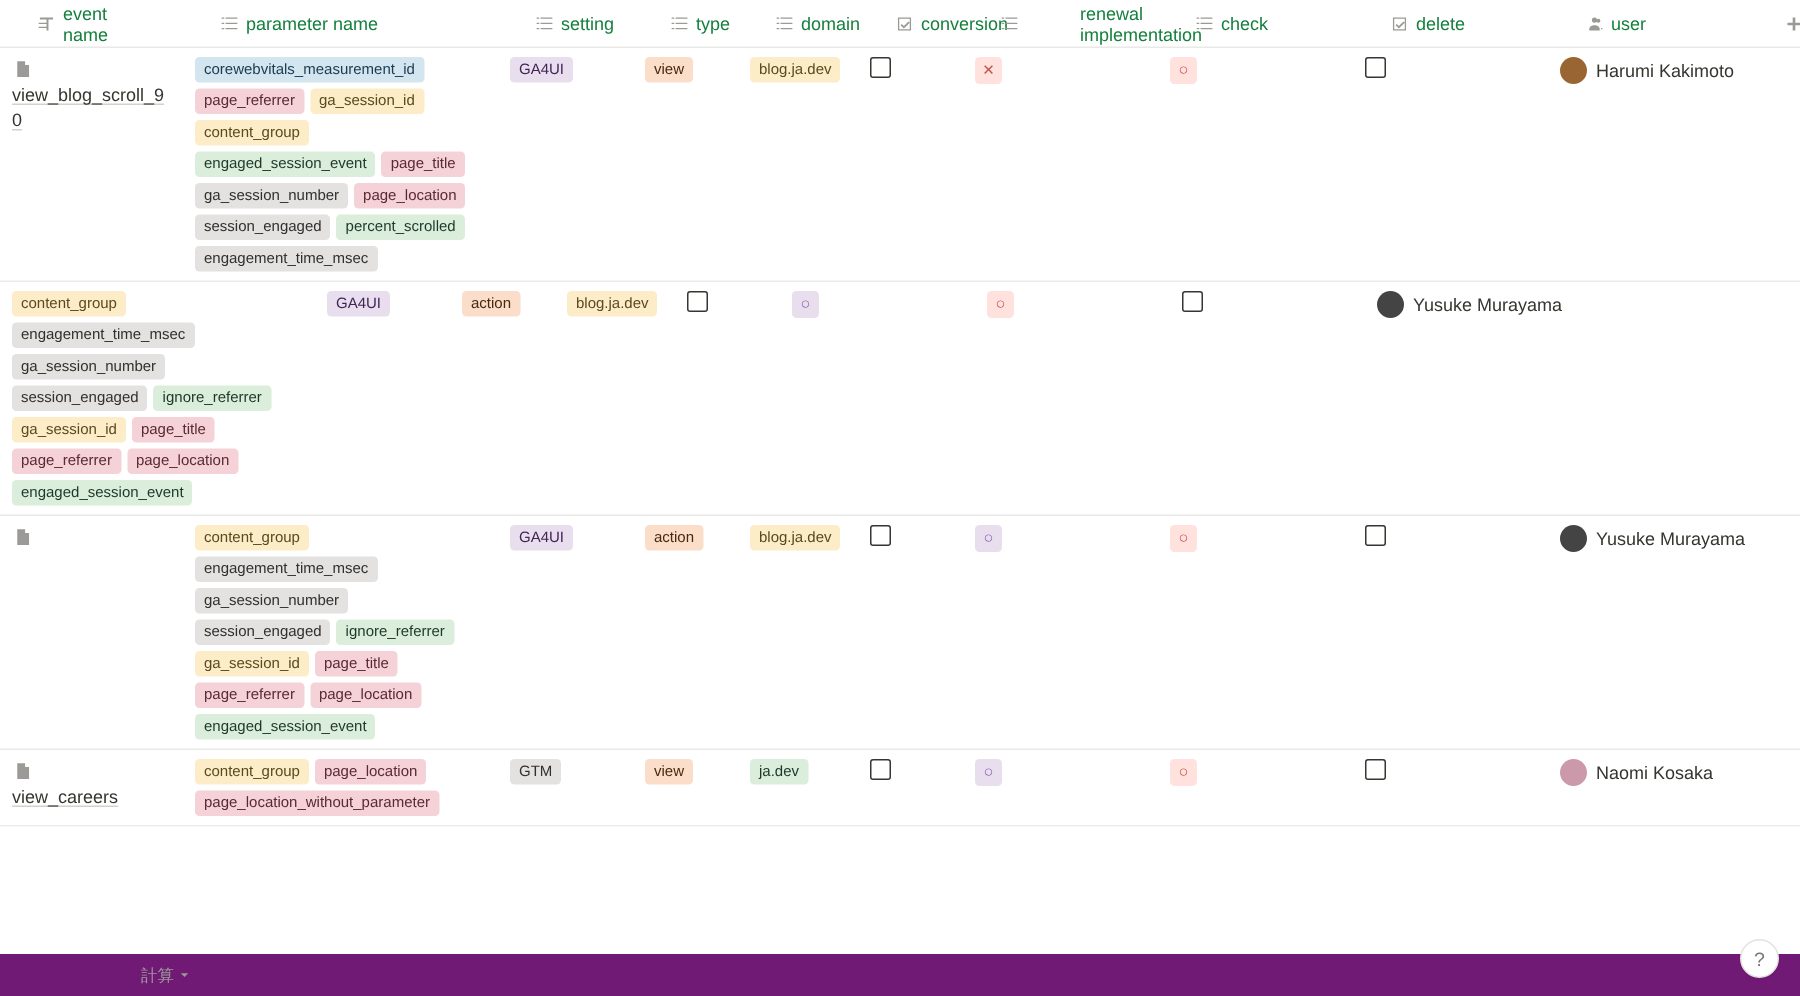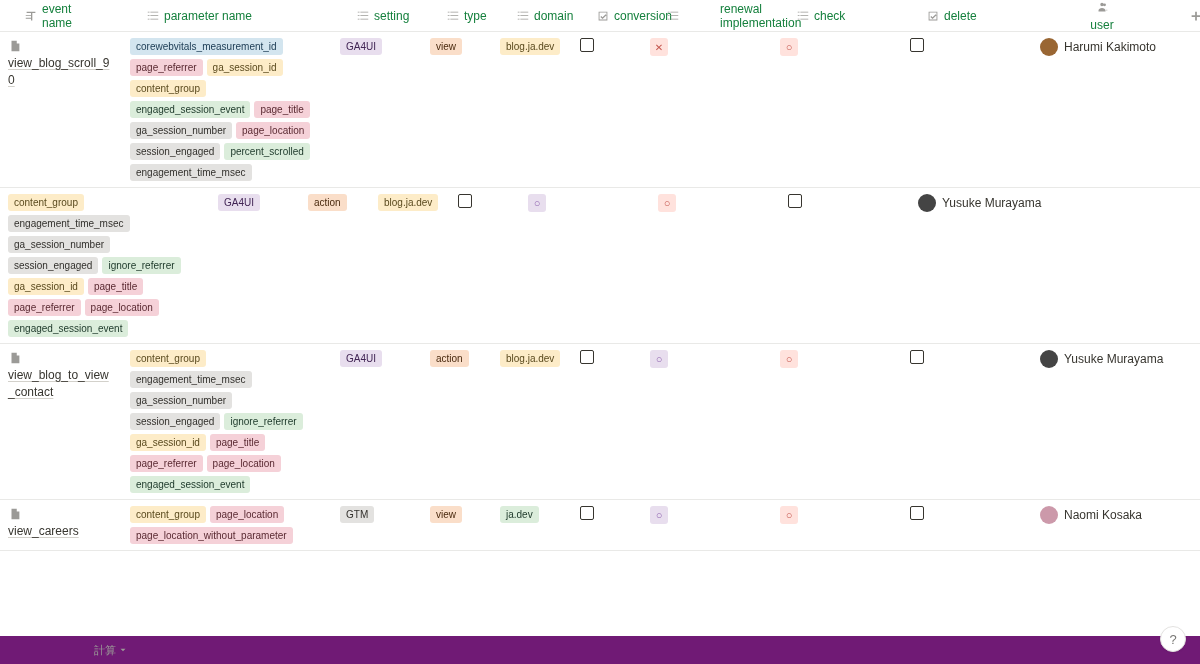--- a/index.html
+++ b/index.html
@@ -13,21 +13,21 @@
 .cell { padding: 6px 8px; flex-shrink: 0; font-size: 12px; min-height: 32px; display: flex; align-items: flex-start; }
 .col-event { width: 122px; }
 .col-param { width: 210px; }
 .col-setting { width: 90px; }
 .col-type { width: 70px; }
 .col-domain { width: 80px; }
 .col-conv { width: 70px; }
 .col-renewal { width: 130px; gap: 40px; }
 .col-check { width: 130px; }
 .col-delete { width: 130px; }
-.col-user { width: 140px; flex-grow: 1; flex-direction: column; }
+.col-user { width: 140px; flex-grow: 1; }
 .event-name { display: flex; flex-direction: column; gap: 2px; width: 100%; }
 .event-name .doc { display: flex; gap: 4px; align-items: flex-start; }
 .event-name .doc svg { width: 14px; height: 14px; fill: #9b9a97; flex-shrink: 0; margin-top: 1px; }
 .event-name .link { text-decoration: underline; text-decoration-color: #d3d1cb; text-underline-offset: 2px; word-break: break-all; line-height: 1.4; }
 .tags { display: flex; flex-wrap: wrap; gap: 4px; align-items: flex-start; }
 .tag { display: inline-flex; align-items: center; padding: 1px 6px; border-radius: 3px; font-size: 10px; line-height: 1.5; white-space: nowrap; }
 .t-blue { background: #d3e5ef; color: #1a3a52; }
 .t-pink { background: #f5d1d8; color: #5a2a32; }
 .t-yellow { background: #fdecc8; color: #5a4a1e; }
 .t-green { background: #dbeddb; color: #1c3829; }
@@ -218,21 +218,20 @@
         </div>
       </div>
       <div class="body-row">
         <div class="cell col-event">
           <div class="event-name">
             <div class="doc">
               <svg viewBox="0 0 16 16">
                 <path fill="#9b9a97" d="M4 2h6l3 3v9H4V2zm6 0v3h3"></path>
               </svg>
             </div>
-            <span class="link">view_blog_to_view_contact</span>
           </div>
         </div>
         <div class="cell col-param">
           <div class="tags">
             <span class="tag t-yellow">content_group</span>
             <span class="tag t-gray">engagement_time_msec</span>
             <span class="tag t-gray">ga_session_number</span>
             <span class="tag t-gray">session_engaged</span>
             <span class="tag t-green">ignore_referrer</span>
             <span class="tag t-yellow">ga_session_id</span>

